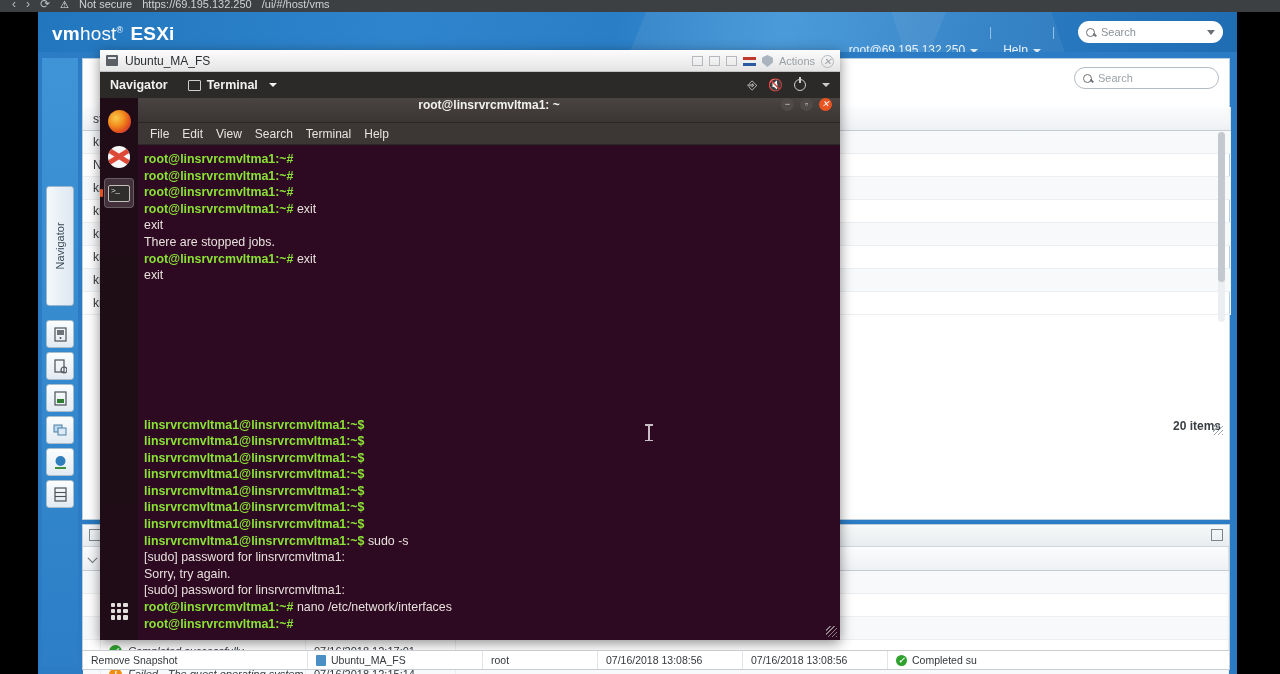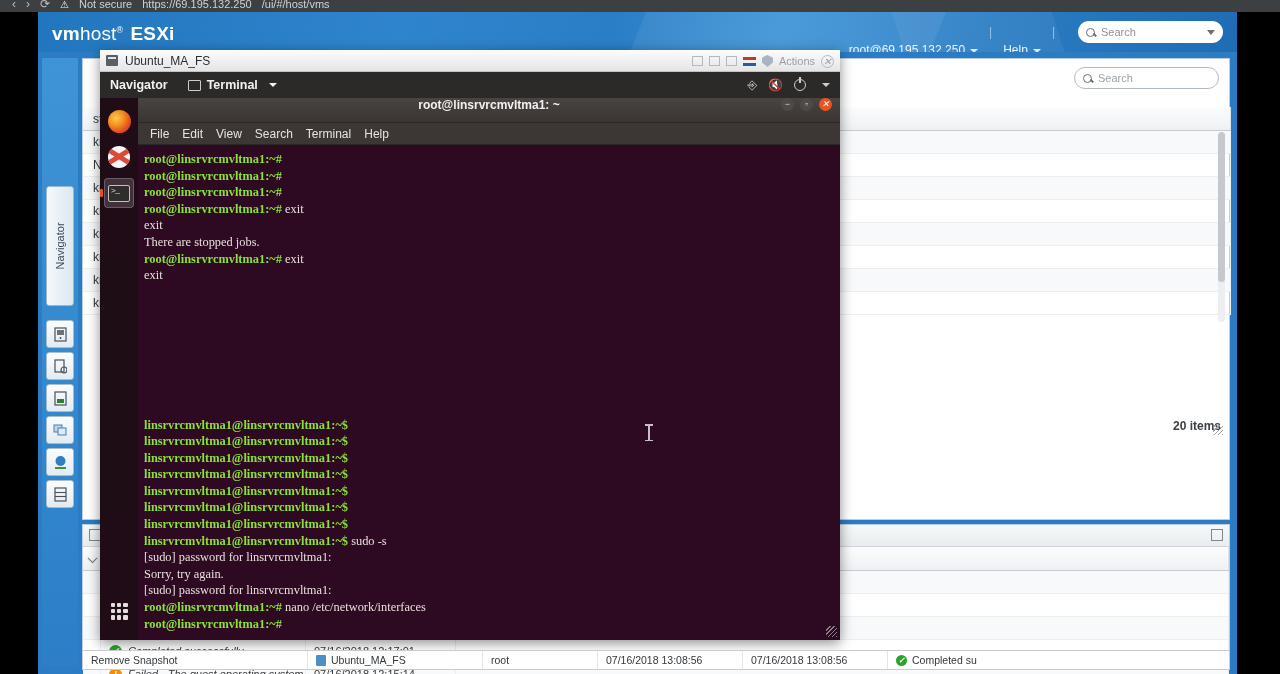--- a/index.html
+++ b/index.html
@@ -237,21 +237,21 @@
   .wb { width:13px;height:13px;border-radius:50%; background:#4f4a47; display:flex;align-items:center;justify-content:center; color:#d8d4d0; font-size:9px; line-height:1;}
   .wb.close { background:#e95420; color:#fff; }
   .term-menu {
     height:22px; background:#3c3735; display:flex; align-items:center; gap:13px;
     padding-left:12px; border-bottom:1px solid #2b2725;
   }
   .term-menu span { font-size:12px; color:#e6e3df; }
   .term-screen {
     position:absolute; left:0; top:47px; width:702px; height:495px;
     background:#2d0922; padding:6px 0 0 6px;
-    font-family:Liberation Serif, serif;
+    font-family:Liberation Sans, sans-serif;
     font-size:12.4px; line-height:16.6px; color:#dcd6d0; white-space:pre;
     overflow:hidden;
   }
   .term-screen .p-root { color:#8ae234; font-weight:bold; }
   .term-screen .p-user { color:#8ae234; font-weight:bold;margin-top:16px; }
   .term-screen .out { color:#e7e1db; }
   .t-line { height:16.6px; }
   .term-grip { position:absolute; right:3px; bottom:3px; width:11px;height:11px;
     background: repeating-linear-gradient(-45deg,#8d7f88 0 1px, transparent 1px 3px);}
   .ibeam { position:absolute; left:548px; top:327px; width:2px;height:15px; background:#c8bfc6; }

